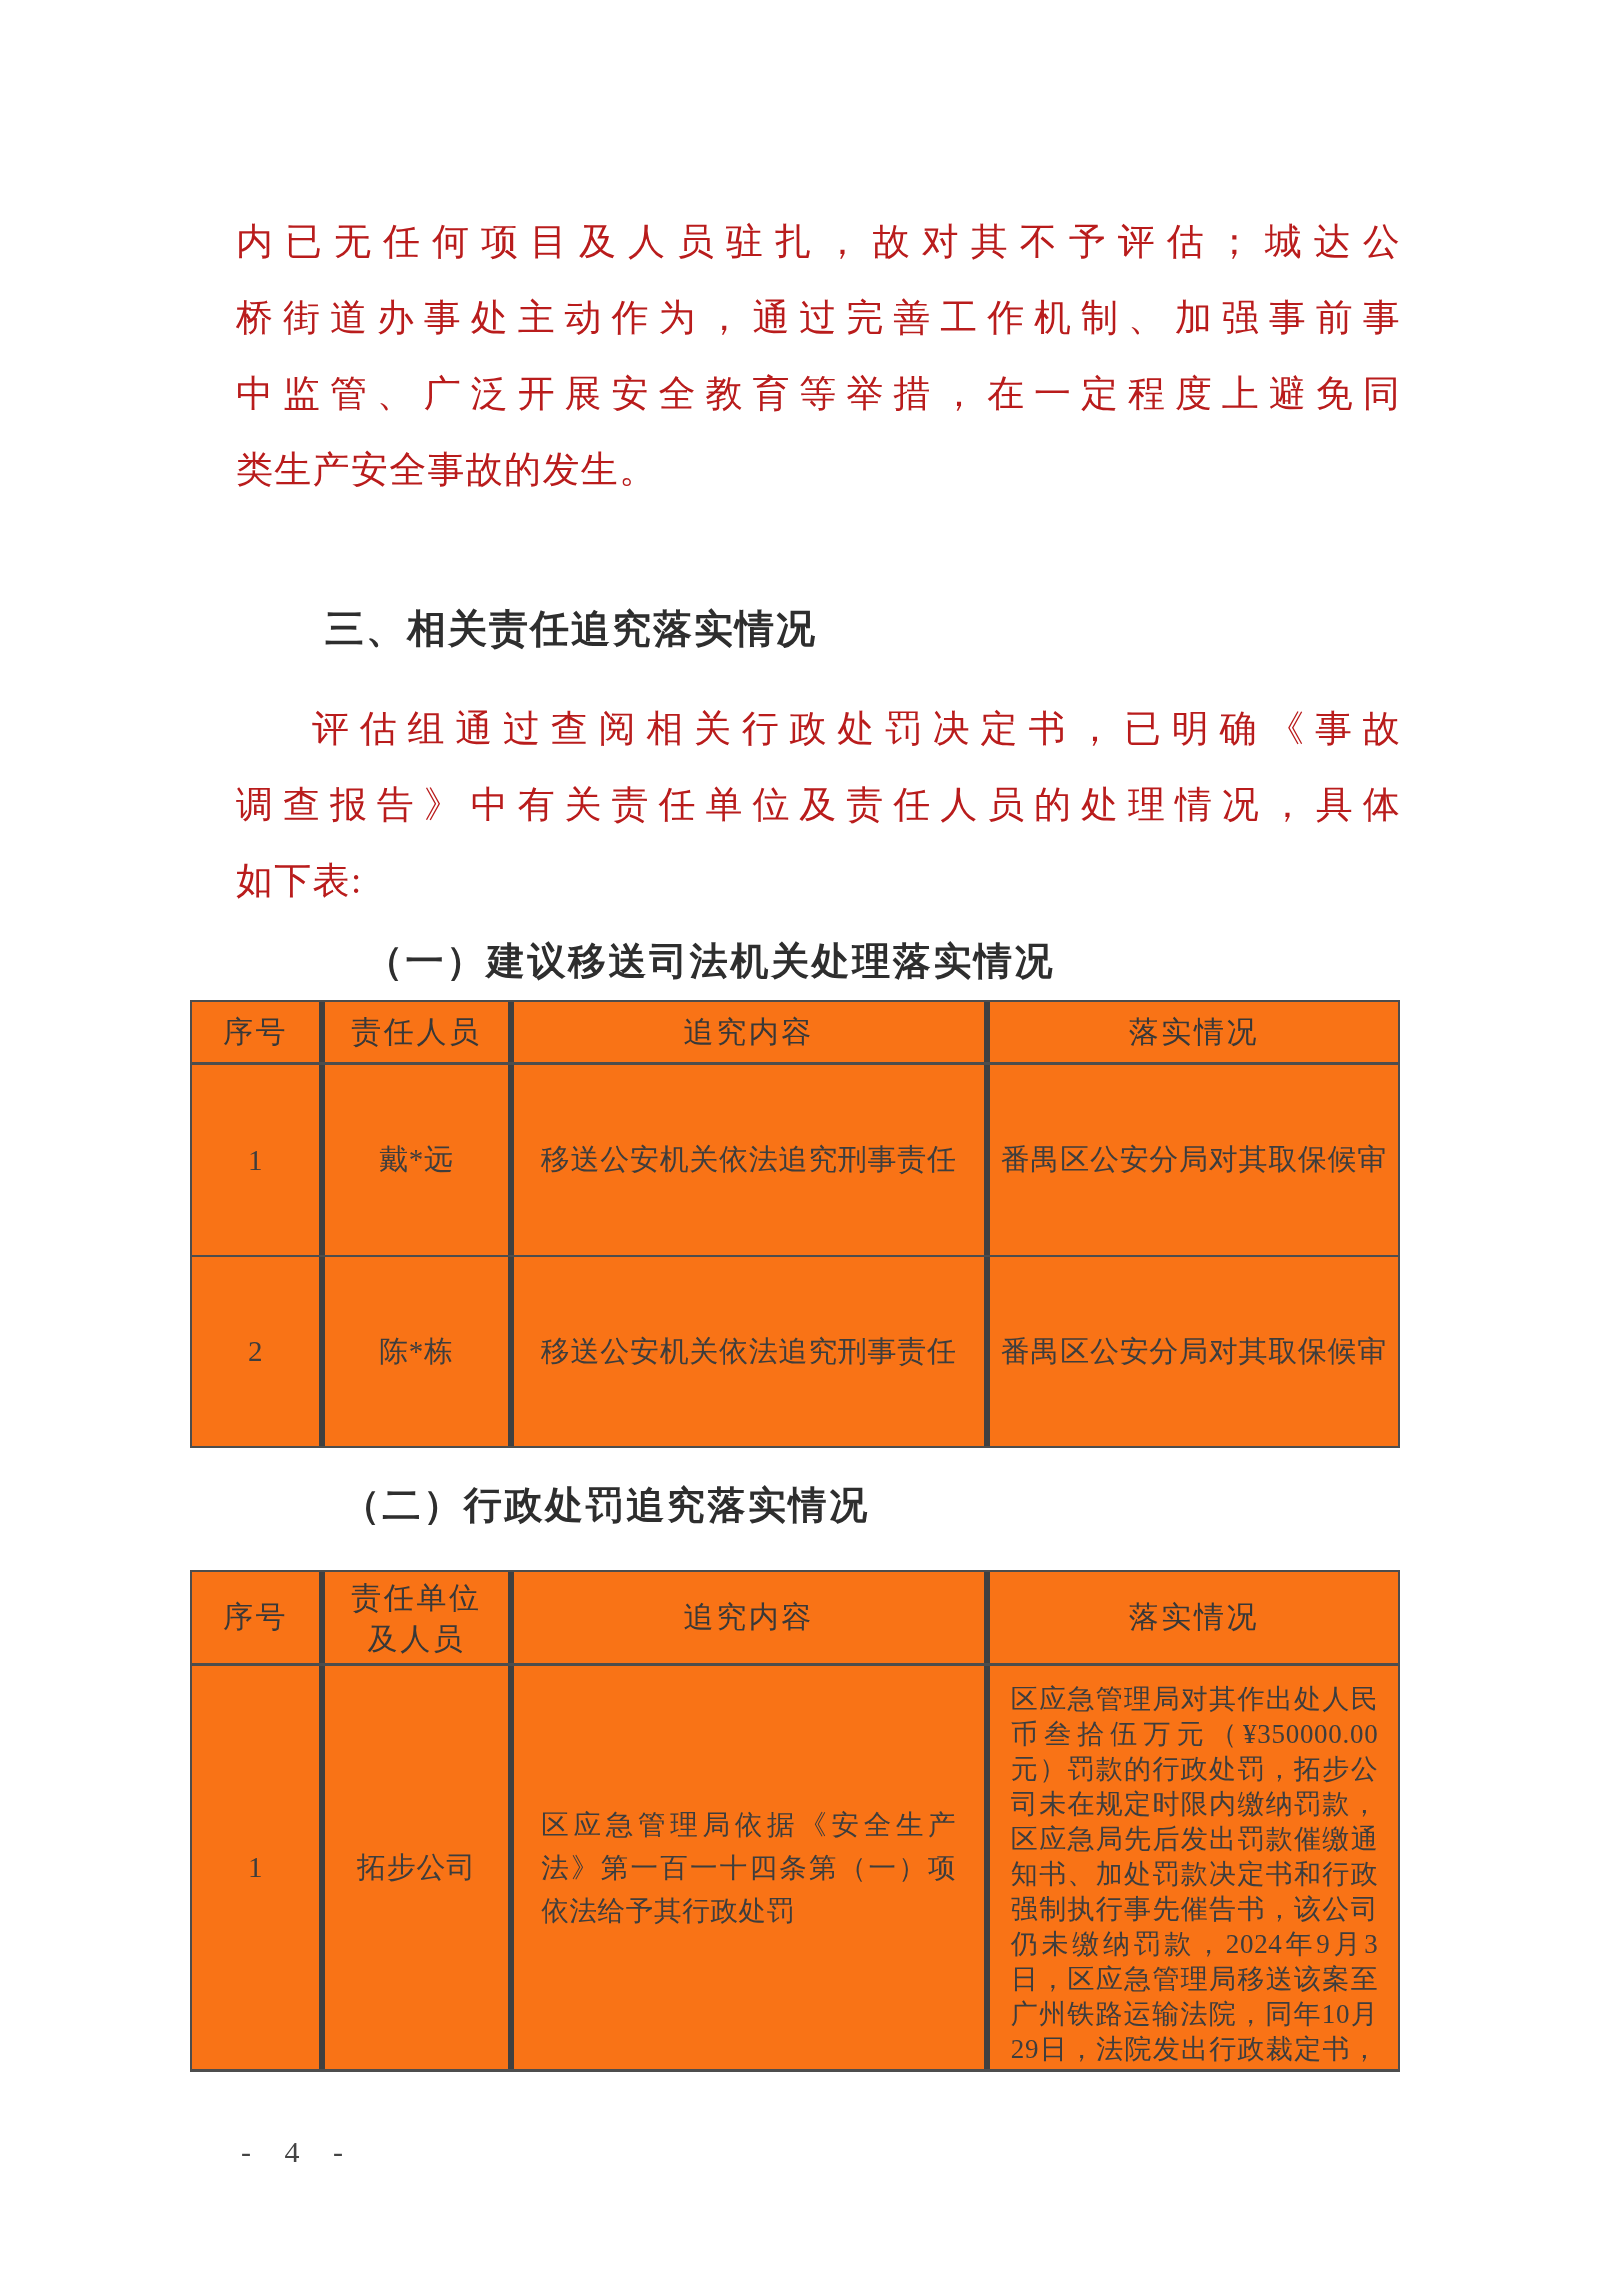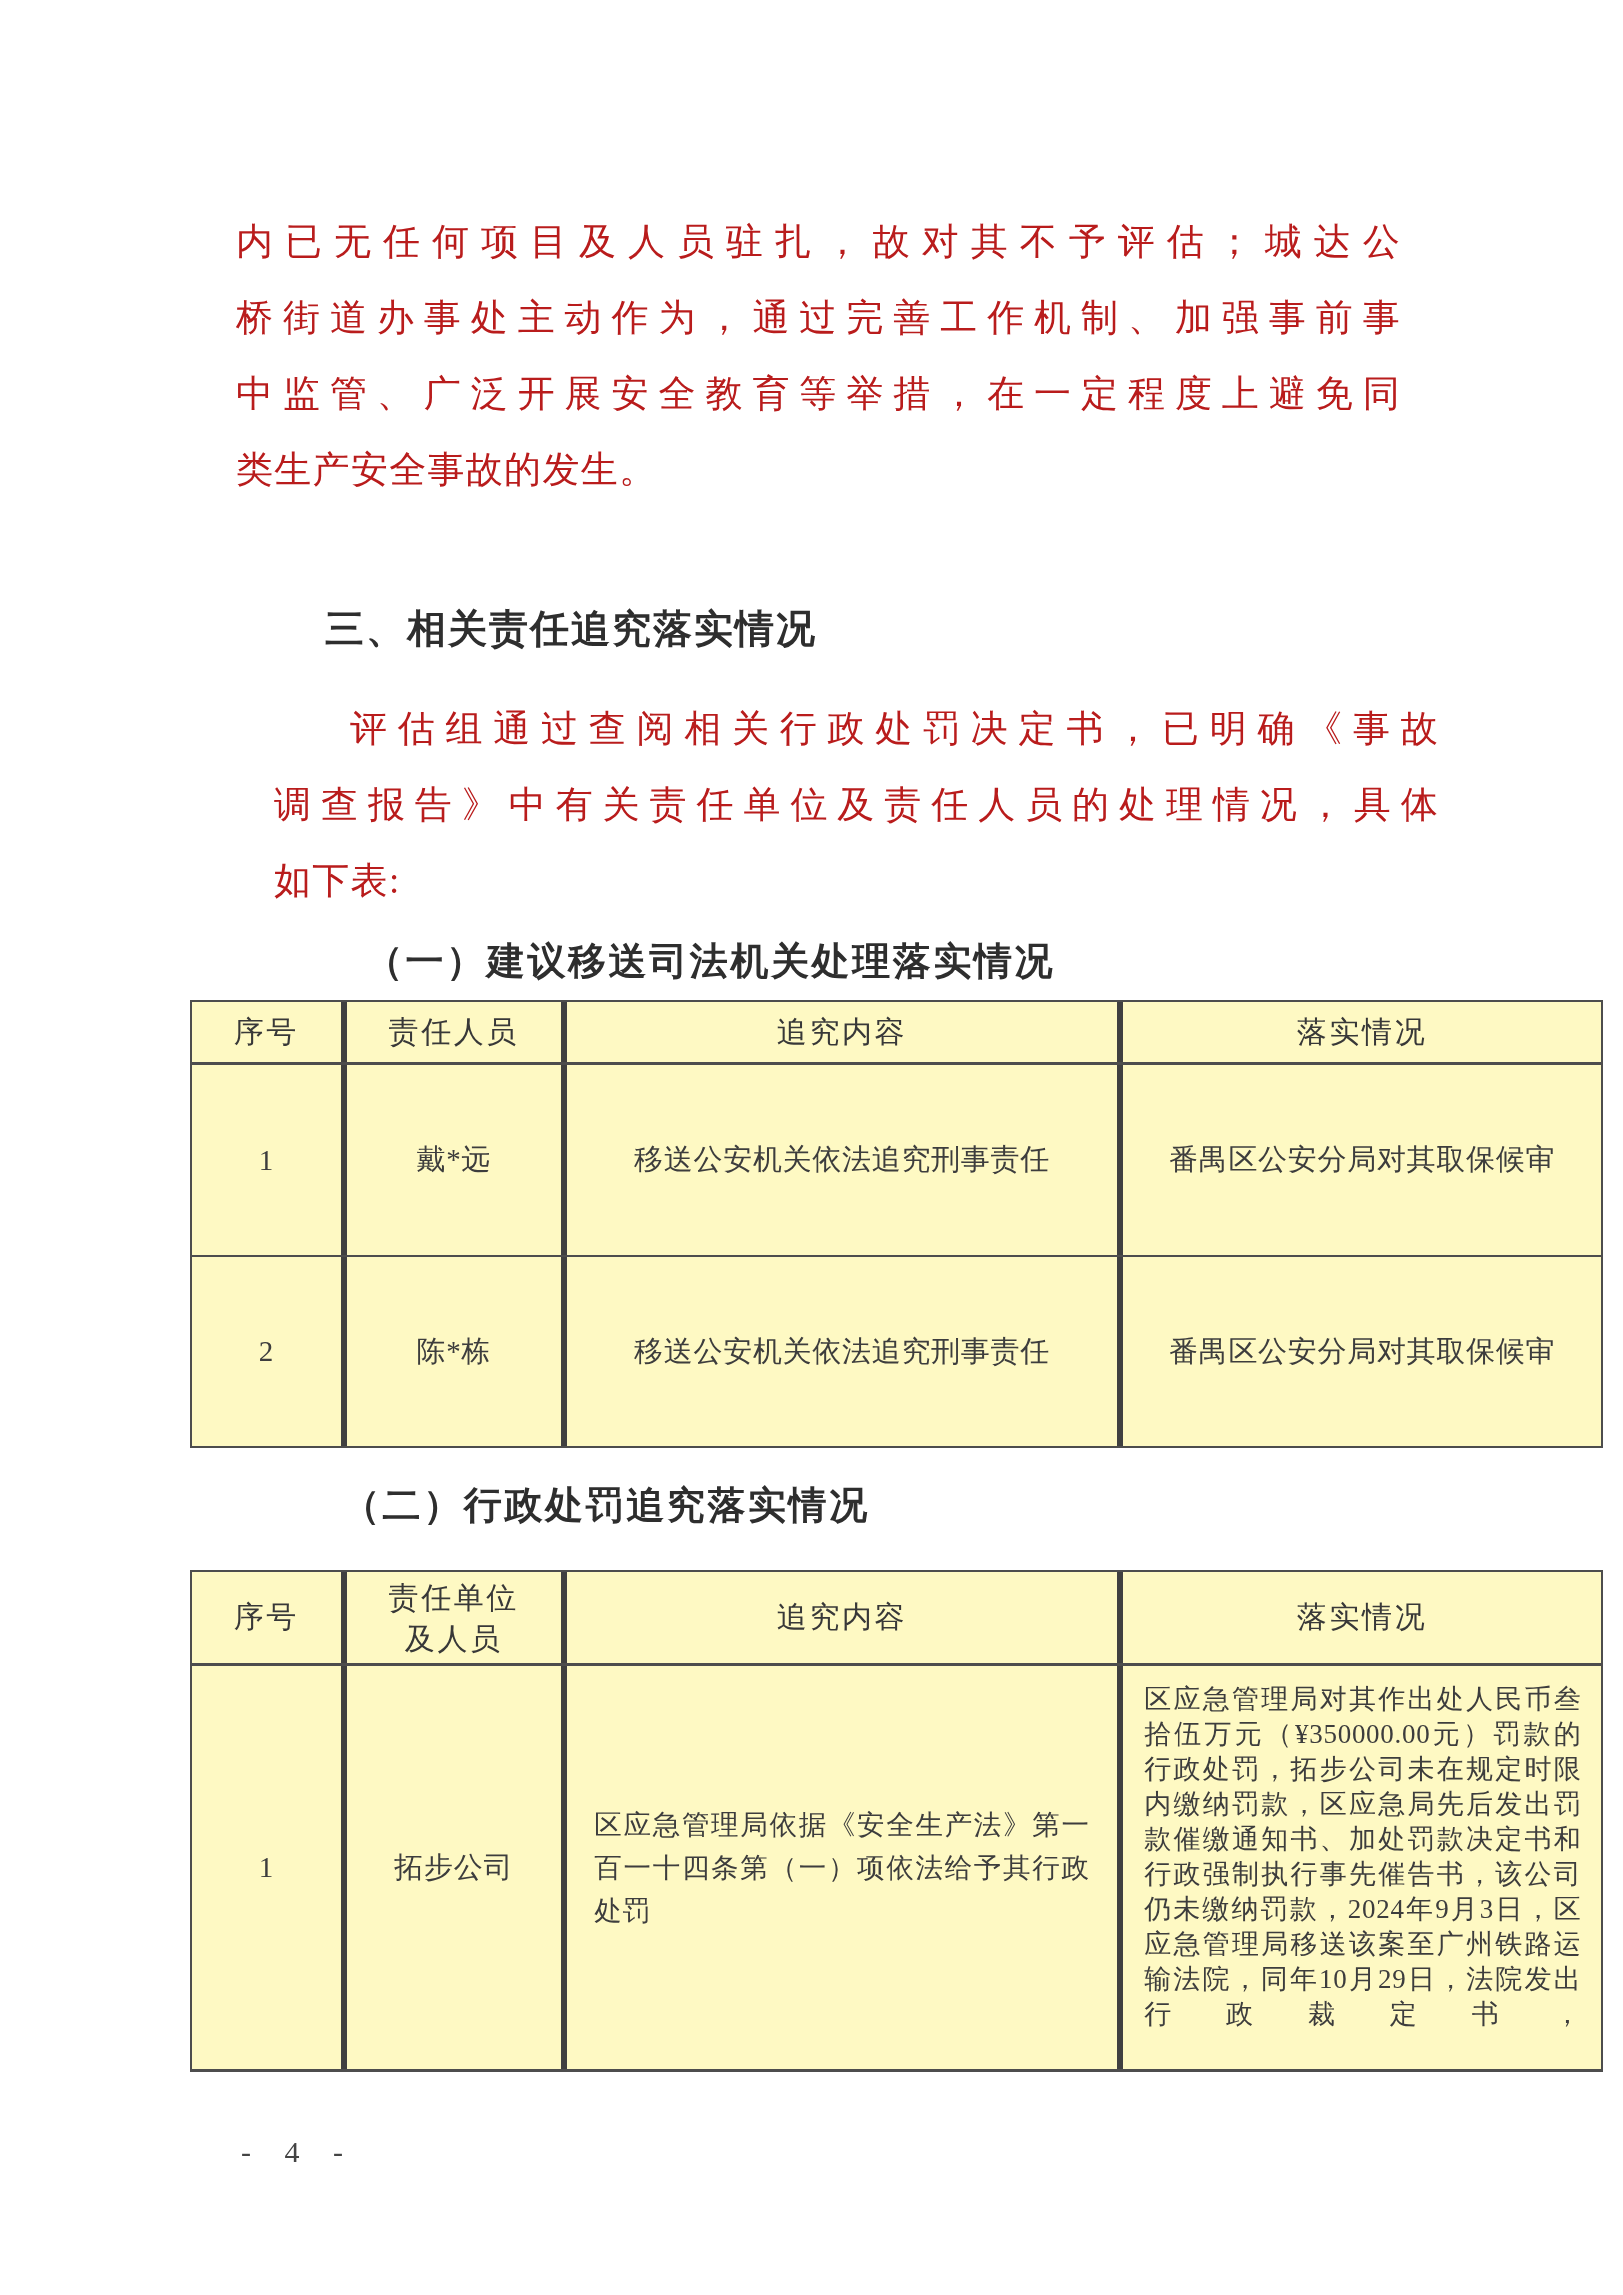--- a/index.html
+++ b/index.html
@@ -30,24 +30,24 @@
     color:#2e2e2e;letter-spacing:2px;
   }
   .h2{
     position:absolute;left:342px;
     font-family:"Liberation Serif","DejaVu Serif",serif;
     font-weight:bold;font-size:38px;line-height:79px;
     color:#2e2e2e;letter-spacing:2.6px;
   }
   
   .tbl{
-    position:absolute;left:190px;width:1413px;
+    position:absolute;left:190px;width:1210px;
     border:2.6px solid #4d4d4d;
     box-sizing:border-box;
-    background:#fef9c3;
+    background:#f97316;
   }
   .tr{display:flex;box-sizing:border-box;}
   .tr.rule{border-bottom:2px solid #4d4d4d;}
   .tr.rule-strong{border-bottom:3.3px solid #4d4d4d;}
   .td{
     box-sizing:border-box;
     border-left:6px solid #404040;
     display:flex;align-items:center;justify-content:center;
     font-size:29px;color:#3d3d3d;letter-spacing:0.7px;
     padding:3.9px 9.2px;
@@ -89,21 +89,21 @@
 
   <div class="para" style="top:204px;">
     <div class="bline">内已无任何项目及人员驻扎，故对其不予评估；城达公</div>
     <div class="bline">桥街道办事处主动作为，通过完善工作机制、加强事前事</div>
     <div class="bline">中监管、广泛开展安全教育等举措，在一定程度上避免同</div>
     <div class="bline last">类生产安全事故的发生。</div>
   </div>
 
   <div class="h1" style="top:589px;">三、相关责任追究落实情况</div>
 
-  <div class="para" style="top:691px;margin-left:38px;">
+  <div class="para" style="top:691px;">
     <div class="bline indent">评估组通过查阅相关行政处罚决定书，已明确《事故</div>
     <div class="bline">调查报告》中有关责任单位及责任人员的处理情况，具体</div>
     <div class="bline last">如下表:</div>
   </div>
 
   <div class="h2" style="top:922px;margin-left:23px;">（一）建议移送司法机关处理落实情况</div>
 
   <div class="tbl" style="top:1000px;">
     <div class="tr rule-strong" style="height:63px;">
       <div class="td c1 hd">序号</div>

